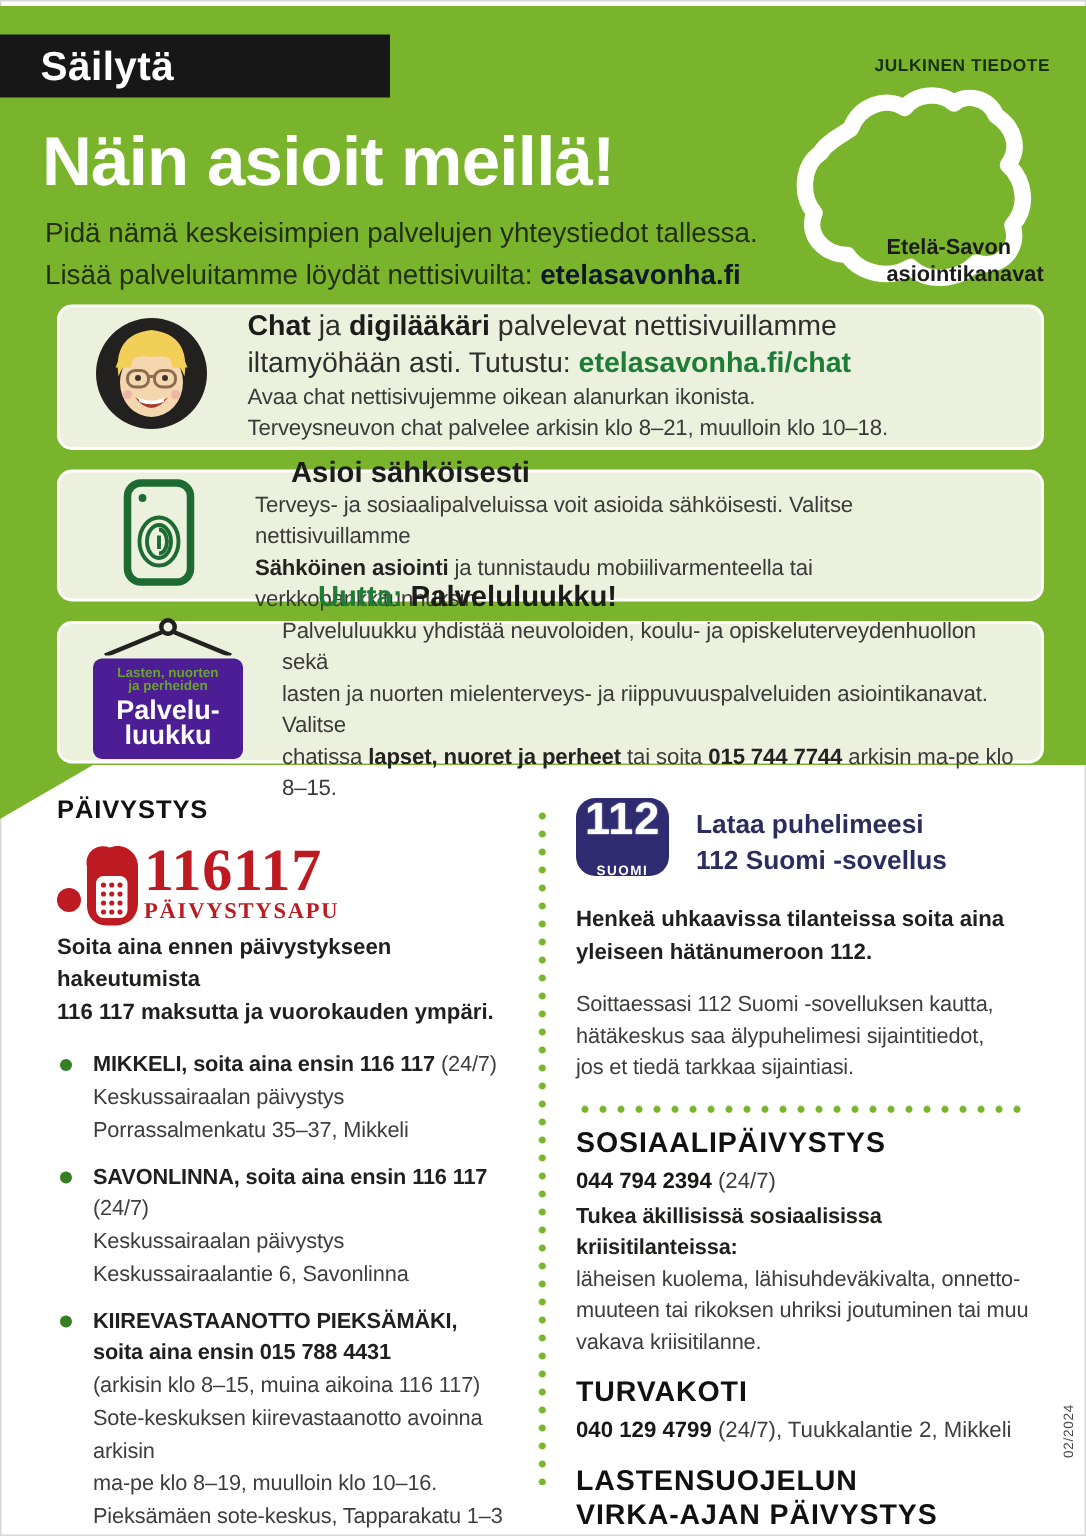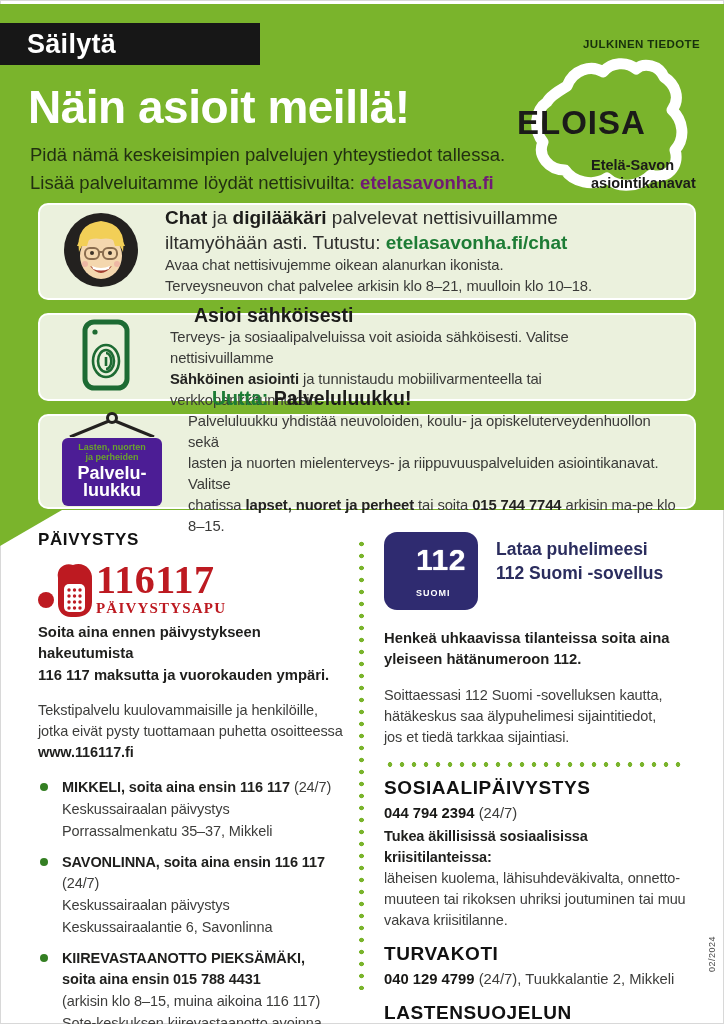--- a/index.html
+++ b/index.html
@@ -11,21 +11,21 @@
   .hero-wedge{position:absolute;left:0;top:510px;width:0;height:0;
               border-top:36px solid #7ab42c;border-right:62px solid transparent;}
   .keep-badge{position:absolute;left:0;top:19px;width:260px;height:42px;background:#171717;
               display:flex;align-items:center;padding-left:27px;box-sizing:border-box;}
   .keep-badge span{color:#fff;font-size:27px;font-weight:700;letter-spacing:.3px;}
   .public-notice{position:absolute;right:24px;top:34px;color:#17300c;font-size:11.5px;
                  font-weight:700;letter-spacing:.4px;}
   .page-title{position:absolute;left:28px;top:76px;margin:0;color:#fff;font-size:46px;
               font-weight:800;letter-spacing:-.5px;}
   .subtitle{position:absolute;left:30px;top:137px;color:#223011;font-size:18.5px;line-height:1.5;}
-  .subtitle .link{color:#701a75;font-weight:700;text-align:right;}
+  .subtitle .link{color:#0f172a;font-weight:700;text-align:right;}
   
   .eloisa{position:absolute;left:505px;top:52px;width:200px;height:135px;}
   .eloisa svg{position:absolute;left:0;top:0;}
   .eloisa-name{position:absolute;left:12px;top:48px;color:#1b1b19;font-size:33px;font-weight:800;
                letter-spacing:1px;}
   .eloisa-org{position:absolute;left:86px;top:100px;color:#1b1b19;font-size:14.5px;font-weight:700;
               line-height:1.25;white-space:pre-line;}
   
   .ibox{position:absolute;left:38px;width:658px;background:#ebf1dd;border:2px solid #fff;
         border-radius:10px;box-sizing:border-box;display:flex;align-items:center;padding:10px 18px;}
@@ -68,22 +68,22 @@
   .l116117{color:#bd1a21;font-size:15px;font-weight:800;letter-spacing:1.2px;margin-top:2px;}
   
   .bullets{list-style:none;margin:4px 0 0;padding:0;}
   .bullets li{position:relative;padding-left:24px;margin-bottom:9px;font-size:14.5px;
               line-height:1.5;color:#3d3d3b;letter-spacing:-.1px;}
   .bdot{position:absolute;left:2px;top:6px;width:8px;height:8px;border-radius:50%;background:#347f23;}
   .bullets b{color:#1f1f1d;white-space:pre-line;}
   .bullets .rest{white-space:pre-line;}
   
   .app-row{display:flex;align-items:flex-start;}
-  .badge112{flex:0 0 62px;height:78px;background:#2f2b70;border-radius:13px;color:#fff;
-            display:flex;flex-direction:column;align-items:flex-start;justify-content:center;padding-left:32px;}
+  .badge112{flex:0 0 62px;height:52px;background:#2f2b70;border-radius:13px;color:#fff;
+            display:flex;flex-direction:column;align-items:center;justify-content:center;}
   .badge112 .b-num{font-size:30px;font-weight:800;line-height:1;letter-spacing:.5px;
                    text-shadow:0 0 1px #fff;}
   .badge112 .b-lab{font-size:9px;font-weight:700;letter-spacing:1px;margin-top:13px;}
   .app-heading{margin:6px 0 0 18px;color:#2b2d5e;font-size:17.5px;font-weight:800;
                line-height:1.35;white-space:pre-line;}
   .phone-line{font-size:14.8px;line-height:1.5;color:#3d3d3b;margin:2px 0 2px;white-space:pre-line;}
   .phone-line b{color:#171715;}
   .version{position:absolute;right:7px;top:936px;color:#4a4a4a;font-size:9px;
            writing-mode:vertical-rl;transform:rotate(180deg);letter-spacing:.5px;}
 </style>
@@ -100,21 +100,20 @@
     <h1 class="page-title">Näin asioit meillä!</h1>
     <div class="subtitle">
       <div>Pidä nämä keskeisimpien palvelujen yhteystiedot tallessa.</div>
       <div><span>Lisää palveluitamme löydät nettisivuilta: </span><span class="link">etelasavonha.fi</span></div>
     </div>
 
     <div class="eloisa">
       <svg width="200" height="135" viewBox="0 0 200 135">
         <path d="M62,30 C68,14 86,8 98,16 C106,6 122,5 131,13 C139,6 154,9 159,21 C170,28 176,42 167,54 C178,64 181,82 170,94 C175,110 162,124 146,119 C134,131 114,133 102,122 C88,131 68,126 60,114 C44,114 32,100 38,86 C28,74 30,54 42,46 C45,40 54,35 62,30 Z" fill="none" stroke="#ffffff" stroke-width="11" stroke-linejoin="round"></path>
       </svg>
-      <div class="eloisa-name">ELOISA</div>
       <div class="eloisa-org">Etelä-Savon
 asiointikanavat</div>
     </div>
   </div>
   <div class="hero-wedge"></div>
 
   <div class="ibox box-chat">
     <div class="avatar-wrap">
       <svg width="76" height="76" viewBox="0 0 76 76">
         <circle cx="38" cy="38" r="37" fill="#23211f"></circle>
@@ -203,23 +202,20 @@
             <circle cx="42" cy="48" r="1.7"></circle>
         </g>
       </svg>
       <div class="nums">
         <div class="n116117">116117</div>
         <div class="l116117">PÄIVYSTYSAPU</div>
       </div>
     </div>
     <p class="bold-txt">Soita aina ennen päivystykseen hakeutumista
 116 117 maksutta ja vuorokauden ympäri.</p>
-    <p class="body-txt"><span>Tekstipalvelu kuulovammaisille ja henkilöille,
-jotka eivät pysty tuottamaan puhetta osoitteessa
-</span><b>www.116117.fi</b></p>
     <ul class="bullets">
       <li>
         <span class="bdot"></span>
         <b>MIKKELI, soita aina ensin 116 117</b><span> (24/7)</span><br>
         <span class="rest">Keskussairaalan päivystys
 Porrassalmenkatu 35–37, Mikkeli</span>
       </li>
       <li>
         <span class="bdot"></span>
         <b>SAVONLINNA, soita aina ensin 116 117</b><span> (24/7)</span><br>

